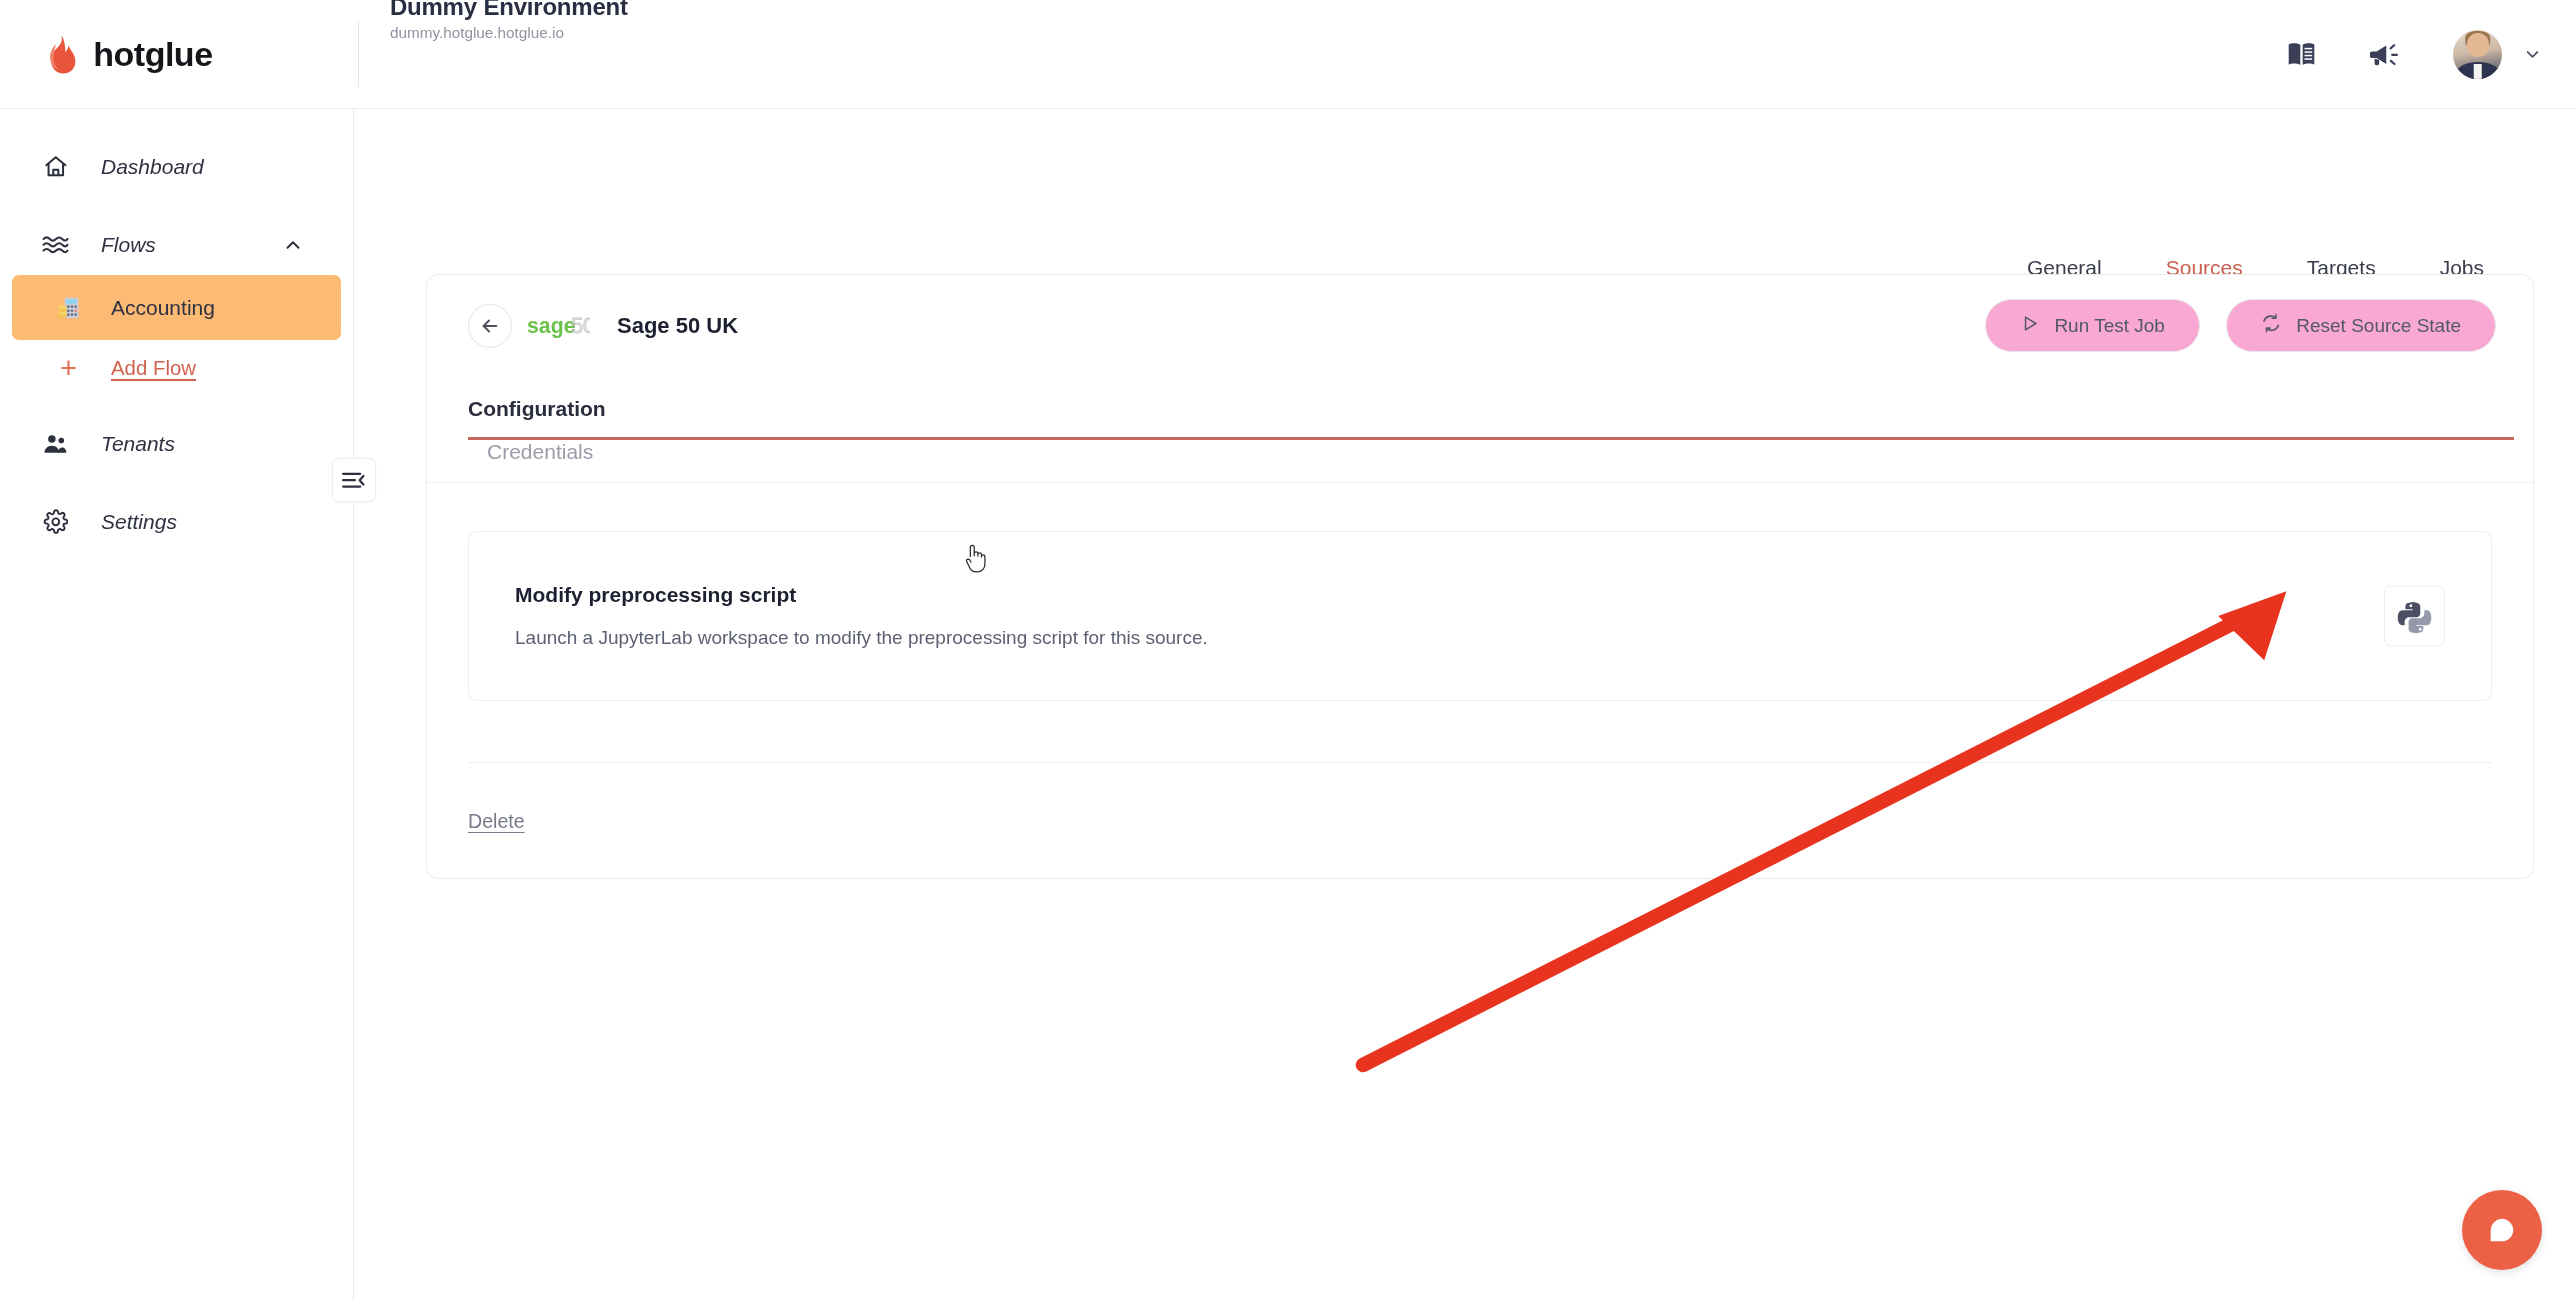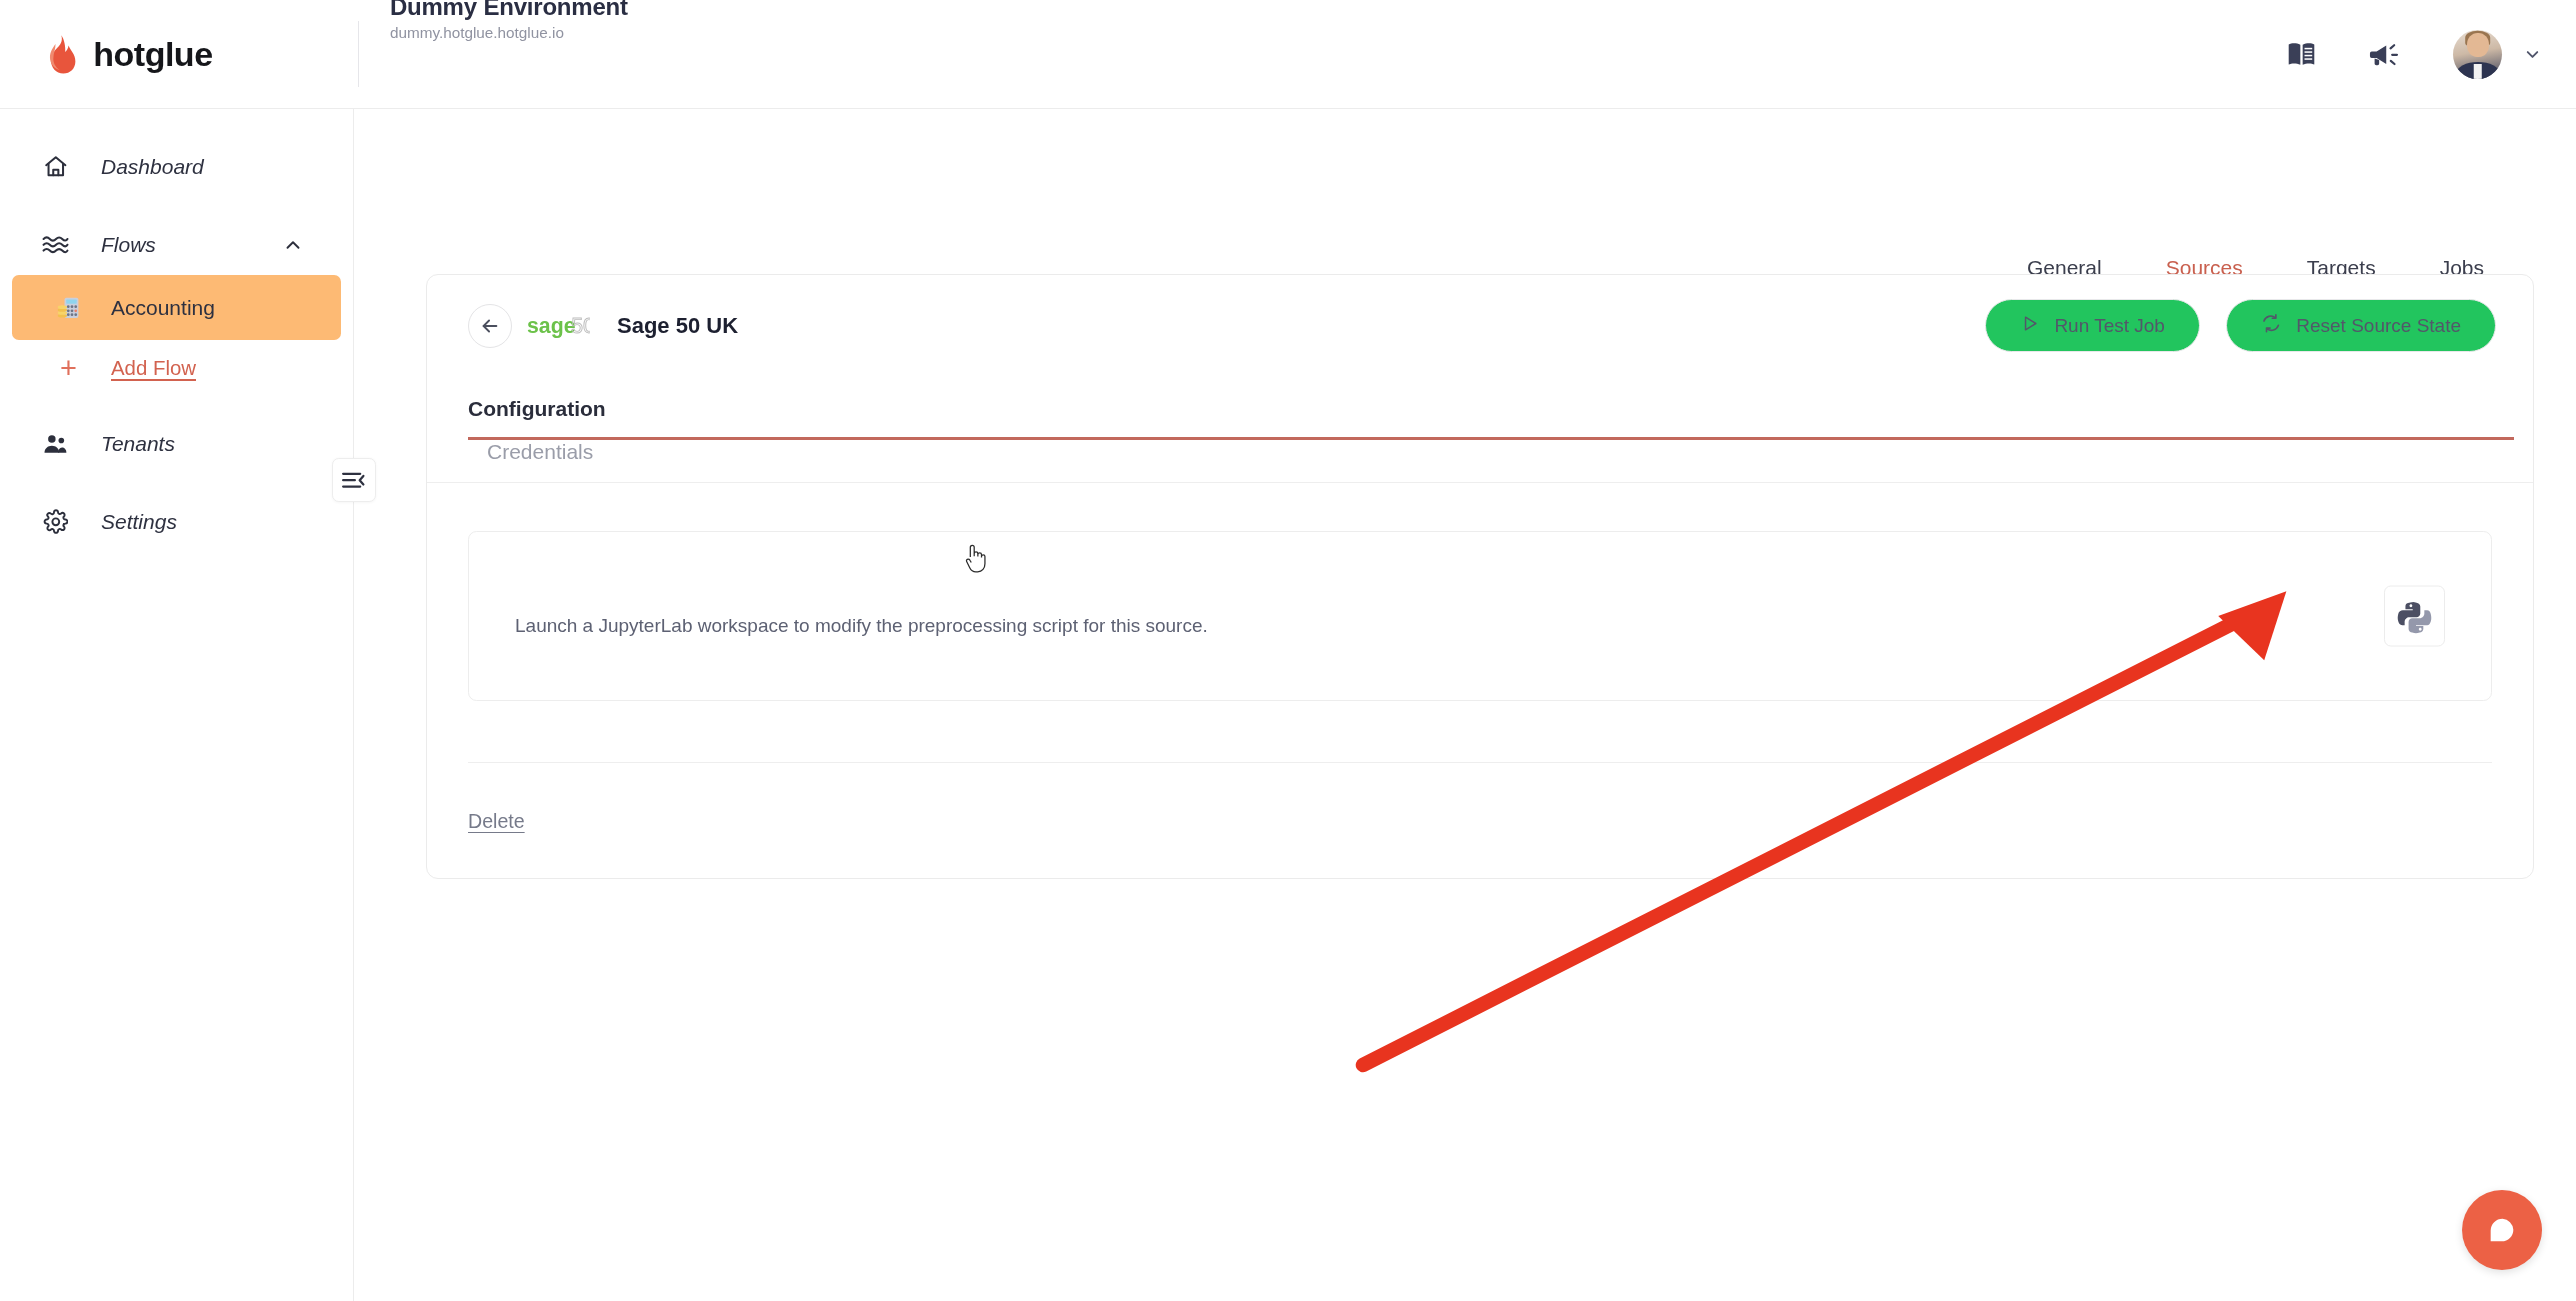--- a/index.html
+++ b/index.html
@@ -114,21 +114,21 @@
   .card-head { position:relative; height: 101px; padding: 0 0 0 41px; display:flex; align-items:center; }
   .back-btn {
     width: 44px; height: 44px; border-radius: 50%; border: 0.9px solid #e4e4e6;
     display:flex; align-items:center; justify-content:center; cursor:pointer; color:#4b4f5e; background:#fff;
   }
   .sage-logo { margin-left: 15px; display:flex; align-items:center; }
   .source-name { margin-left: 27px; font-size: 22px; font-weight: 700; color:#1d2030; }
   .card-actions { position:absolute; right: 37px; top: 24px; display:flex; gap: 25.6px; }
   .pill-btn {
     height: 53px; padding: 0 34px; border-radius: 26.4px; border: 0.9px solid #e8e8ea;
-    background:#22c55e; display:flex; align-items:center; gap: 15.3px;
+    background:#f9a8d4; display:flex; align-items:center; gap: 15.3px;
     font-size: 19px; color: #53576a; cursor:pointer;
   }
 
   .card-tabs { display:flex; padding-left: 41px; margin-top: 21px; position:relative;flex-direction:column; }
   .card-tabs::after {
     content:""; position:absolute; left: 0; right: 0; bottom: 0; height:0.9px; background:#eeeeee;
   }
   .ctab { font-size: 21px; padding: 0 19px 19px 19px; position:relative; cursor:pointer; color:#9a9da9; }
   .ctab:first-child { padding-left: 0; margin-right: 19px; }
   .ctab.active { color: #2a2d3b; font-weight: 700; }
@@ -377,20 +377,21 @@
         </div>
       </div>
 
       <div class="card-tabs">
         <div class="ctab active">Configuration</div>
         <div class="ctab">Credentials</div>
       </div>
 
       <div class="inner-panel">
         <div class="ip-text">
+          <div class="ip-title">Modify preprocessing script</div>
           <div class="ip-desc">Launch a JupyterLab workspace to modify the preprocessing script for this source.</div>
         </div>
         <div class="py-btn">
           <svg width="36" height="36" viewBox="0 0 32 32">
             <path d="M15.9 3.2c-1.9 0-3.7.2-5.2.5-2.7.5-3.2 1.5-3.2 3.4v2.5h6.5v.8H5.2c-1.9 0-3.6 1.1-4.1 3.3-.6 2.5-.6 4 0 6.6.5 2 1.6 3.4 3.5 3.4h2.2v-3c0-2.2 1.9-4.1 4.1-4.1h6.5c1.8 0 3.3-1.5 3.3-3.3V7.1c0-1.8-1.5-3.1-3.3-3.4-1.1-.2-2.3-.3-3.5-.3v-.2zm-3.5 2c.7 0 1.2.6 1.2 1.3s-.5 1.2-1.2 1.2-1.3-.5-1.3-1.2.6-1.3 1.3-1.3z" fill="#4c4f63"></path>
             <path d="M24.3 10.4v2.9c0 2.3-2 4.2-4.2 4.2h-6.5c-1.8 0-3.3 1.5-3.3 3.3v6.2c0 1.8 1.5 2.8 3.3 3.3 2.1.6 4.1.7 6.5 0 1.7-.5 3.3-1.5 3.3-3.3v-2.5h-6.5v-.8h9.8c1.9 0 2.6-1.3 3.3-3.3.7-2 .6-4 0-6.6-.4-1.9-1.4-3.3-3.3-3.3h-2.4zm-3.7 15.7c.7 0 1.3.5 1.3 1.2s-.6 1.3-1.3 1.3-1.2-.6-1.2-1.3.5-1.2 1.2-1.2z" fill="#9498ab"></path>
           </svg>
         </div>
       </div>
 

